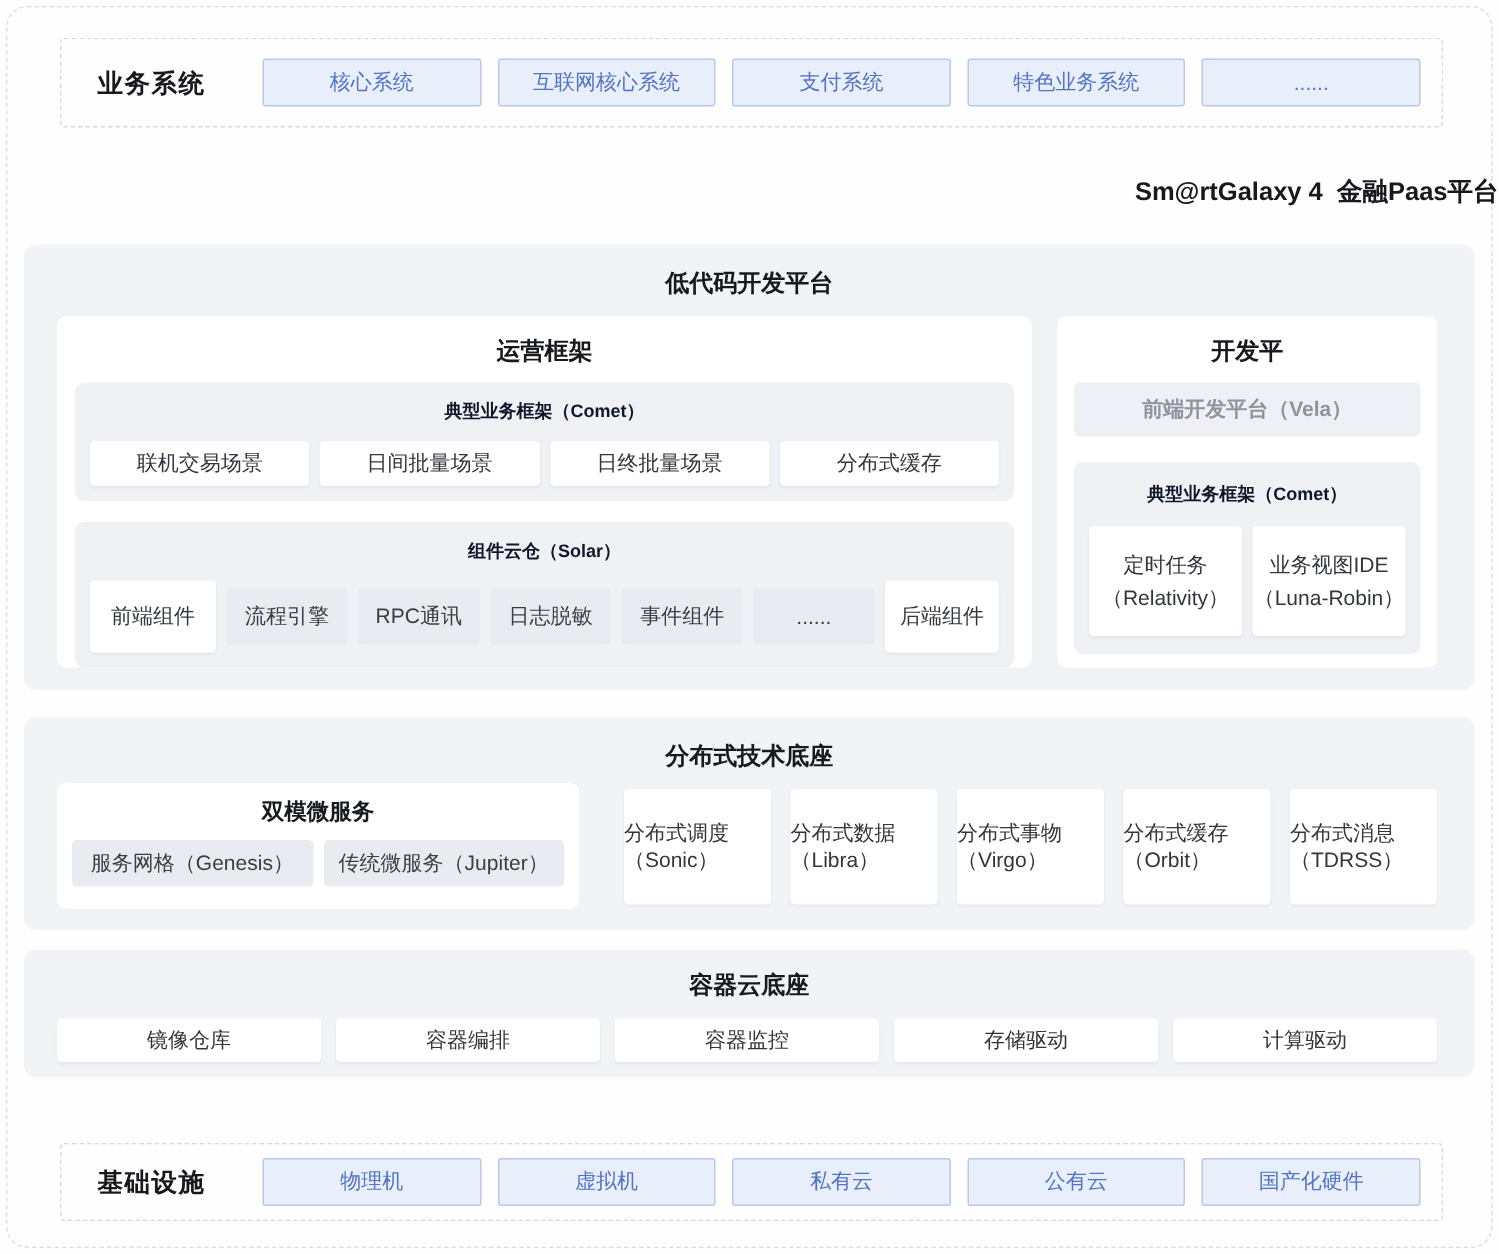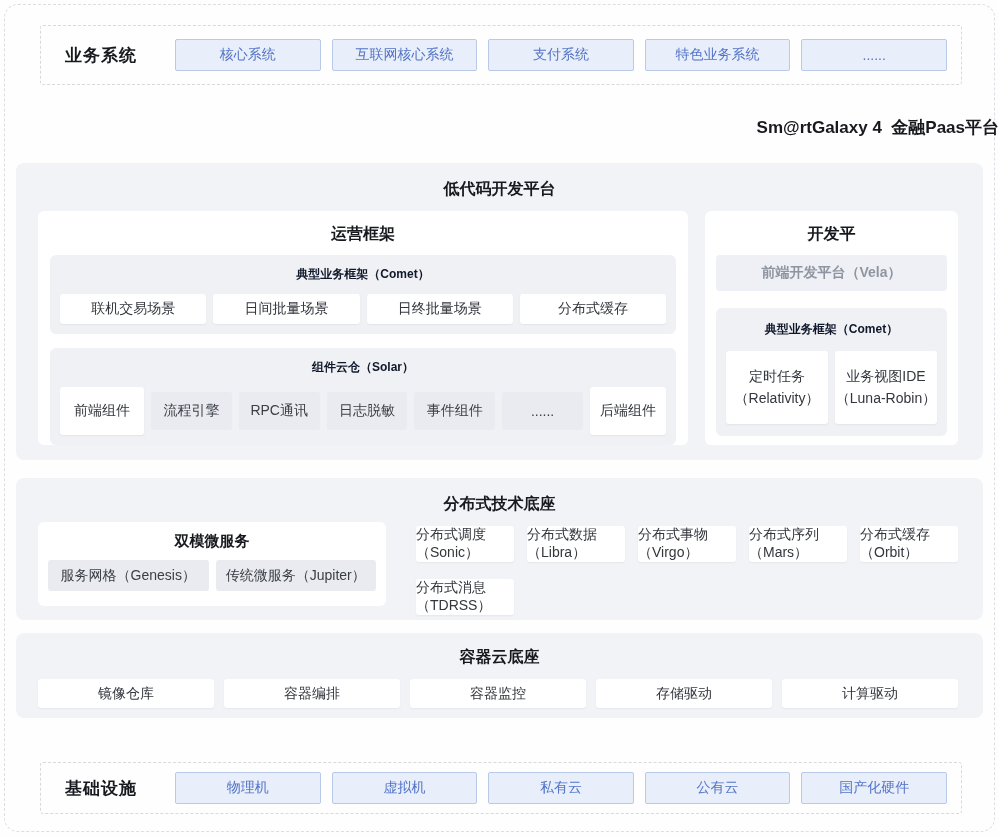--- a/index.html
+++ b/index.html
@@ -178,21 +178,20 @@
         <div class="wpanel-title">双模微服务</div>
         <div class="box-row" id="dual-row">
           <div class="gbox">服务网格（Genesis）</div>
           <div class="gbox">传统微服务（Jupiter）</div>
         </div>
       </div>
       <div id="dist-grid">
         <div class="wbox">分布式调度（Sonic）</div>
         <div class="wbox">分布式数据（Libra）</div>
         <div class="wbox">分布式事物（Virgo）</div>
-        <div class="wbox">分布式序列（Mars）</div>
         <div class="wbox">分布式缓存（Orbit）</div>
         <div class="wbox">分布式消息（TDRSS）</div>
       </div>
     </div>
   </div>
 
   <div class="gpanel" id="container-base">
     <div class="gpanel-title">容器云底座</div>
     <div class="box-row" id="container-row">
       <div class="wbox">镜像仓库</div>

